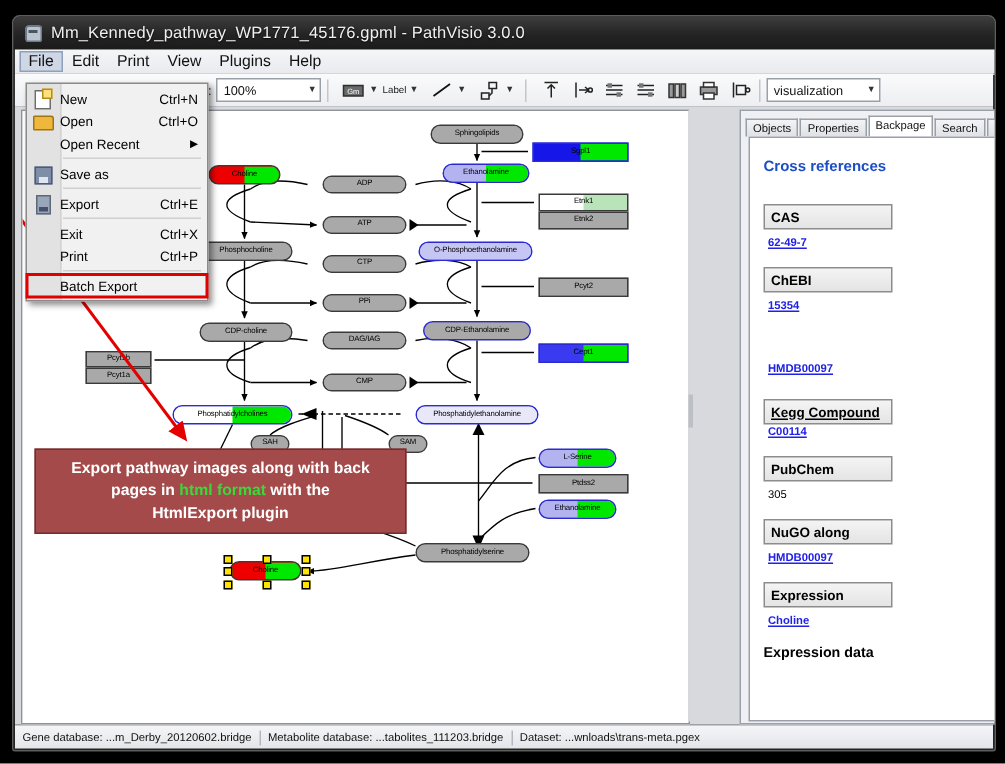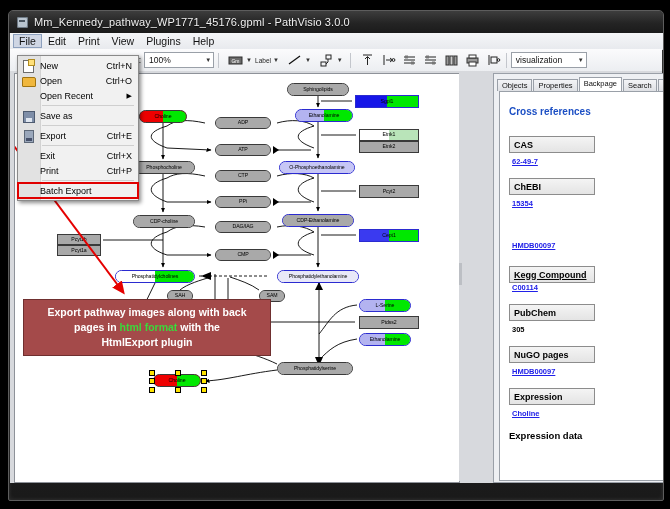--- a/index.html
+++ b/index.html
@@ -133,21 +133,21 @@
   }
   .xbox{
     position:absolute;left:9px;width:86px;height:17px;box-sizing:border-box;
     background:linear-gradient(180deg,#f4f4f4,#e4e4e4);
     border:1px solid #8c8c8c;
     display:flex;align-items:center;padding-left:4px;
     font-size:9px;font-weight:bold;color:#000;
   }
   .xval{position:absolute;left:12px;font-size:7.5px;}
   .xval.link{color:#2020e8;text-decoration:underline;font-weight:bold;}
-  .xval.plain{color:#000;font-weight:bold;}
+  .xval.plain{color:#000;font-weight:normal;}
   .expr{position:absolute;left:9px;font-size:9.5px;font-weight:bold;color:#000;}
   .scroll-v{
     position:absolute;right:0px;top:0px;width:4px;height:388px;background:#f0f0f0;
   }
   .splitter{
     position:absolute;left:449px;top:2px;width:3px;height:408px;background:#d7d9dd;
   }
   .splitter:after{content:"";position:absolute;left:0;top:190px;width:3px;height:22px;background:#bcbfc4;}
 
   
@@ -602,33 +602,40 @@
           <div class="xval link" style="top:107px;">15354</div>
 
           <div class="xval link" style="top:149px;">HMDB00097</div>
 
           <div class="xbox" style="top:174px;text-decoration:underline;">Kegg Compound</div>
           <div class="xval link" style="top:191px;">C00114</div>
 
           <div class="xbox" style="top:212px;">PubChem</div>
           <div class="xval plain" style="top:233px;">305</div>
 
-          <div class="xbox" style="top:254px;">NuGO pages</div>
+          <div class="xbox" style="top:254px;">NuGO along</div>
           <div class="xval link" style="top:275px;">HMDB00097</div>
 
           <div class="xbox" style="top:296px;">Expression</div>
           <div class="xval link" style="top:317px;">Choline</div>
 
           <div class="expr" style="top:338px;">Expression data</div>
 
           <div class="scroll-v"></div>
         </div>
       </div>
     </div>
 
+    <div class="status">
+      <div class="cell">Gene database: ...m_Derby_20120602.bridge</div>
+      <div class="vsep"></div>
+      <div class="cell">Metabolite database: ...tabolites_111203.bridge</div>
+      <div class="vsep"></div>
+      <div class="cell">Dataset: ...wnloads\trans-meta.pgex</div>
+    </div>
 
     <div class="menu">
       <div class="gut"></div>
 
       <div class="mrow">
         <span class="mico">
             <i class="i-new"></i>
           </span>
         <span class="mlabel">New</span>
         <span class="macc">Ctrl+N</span>

